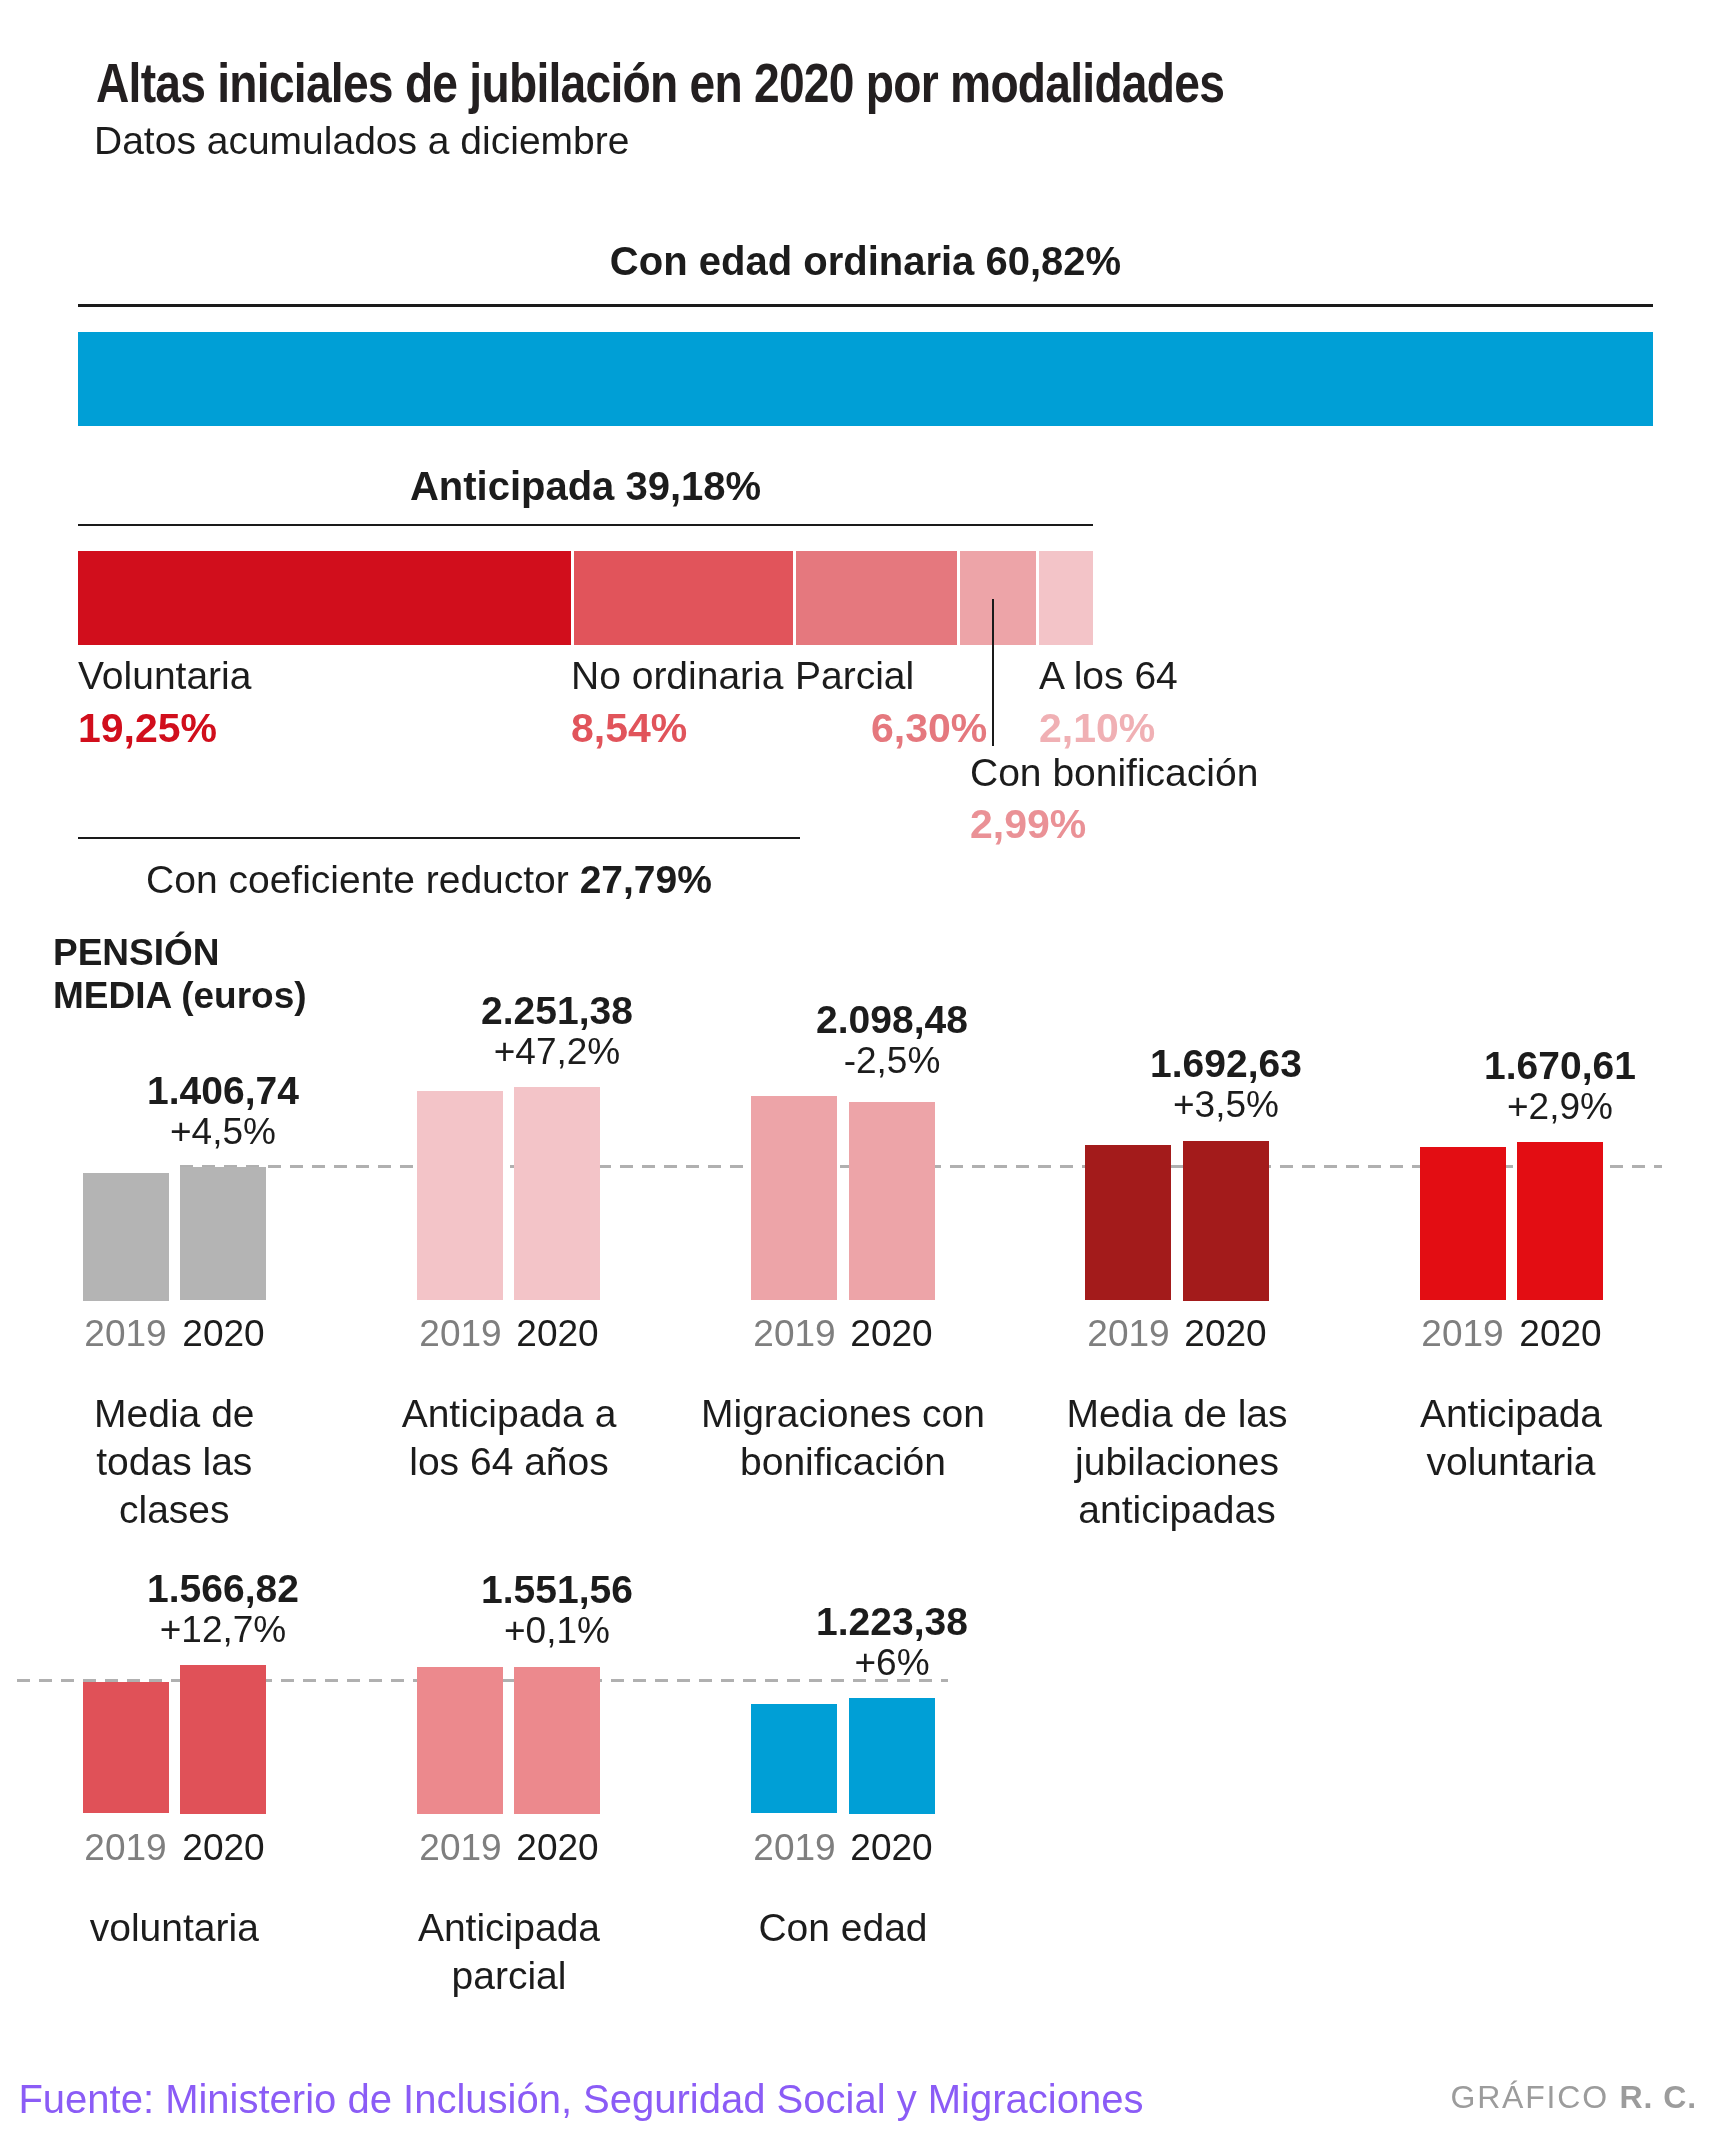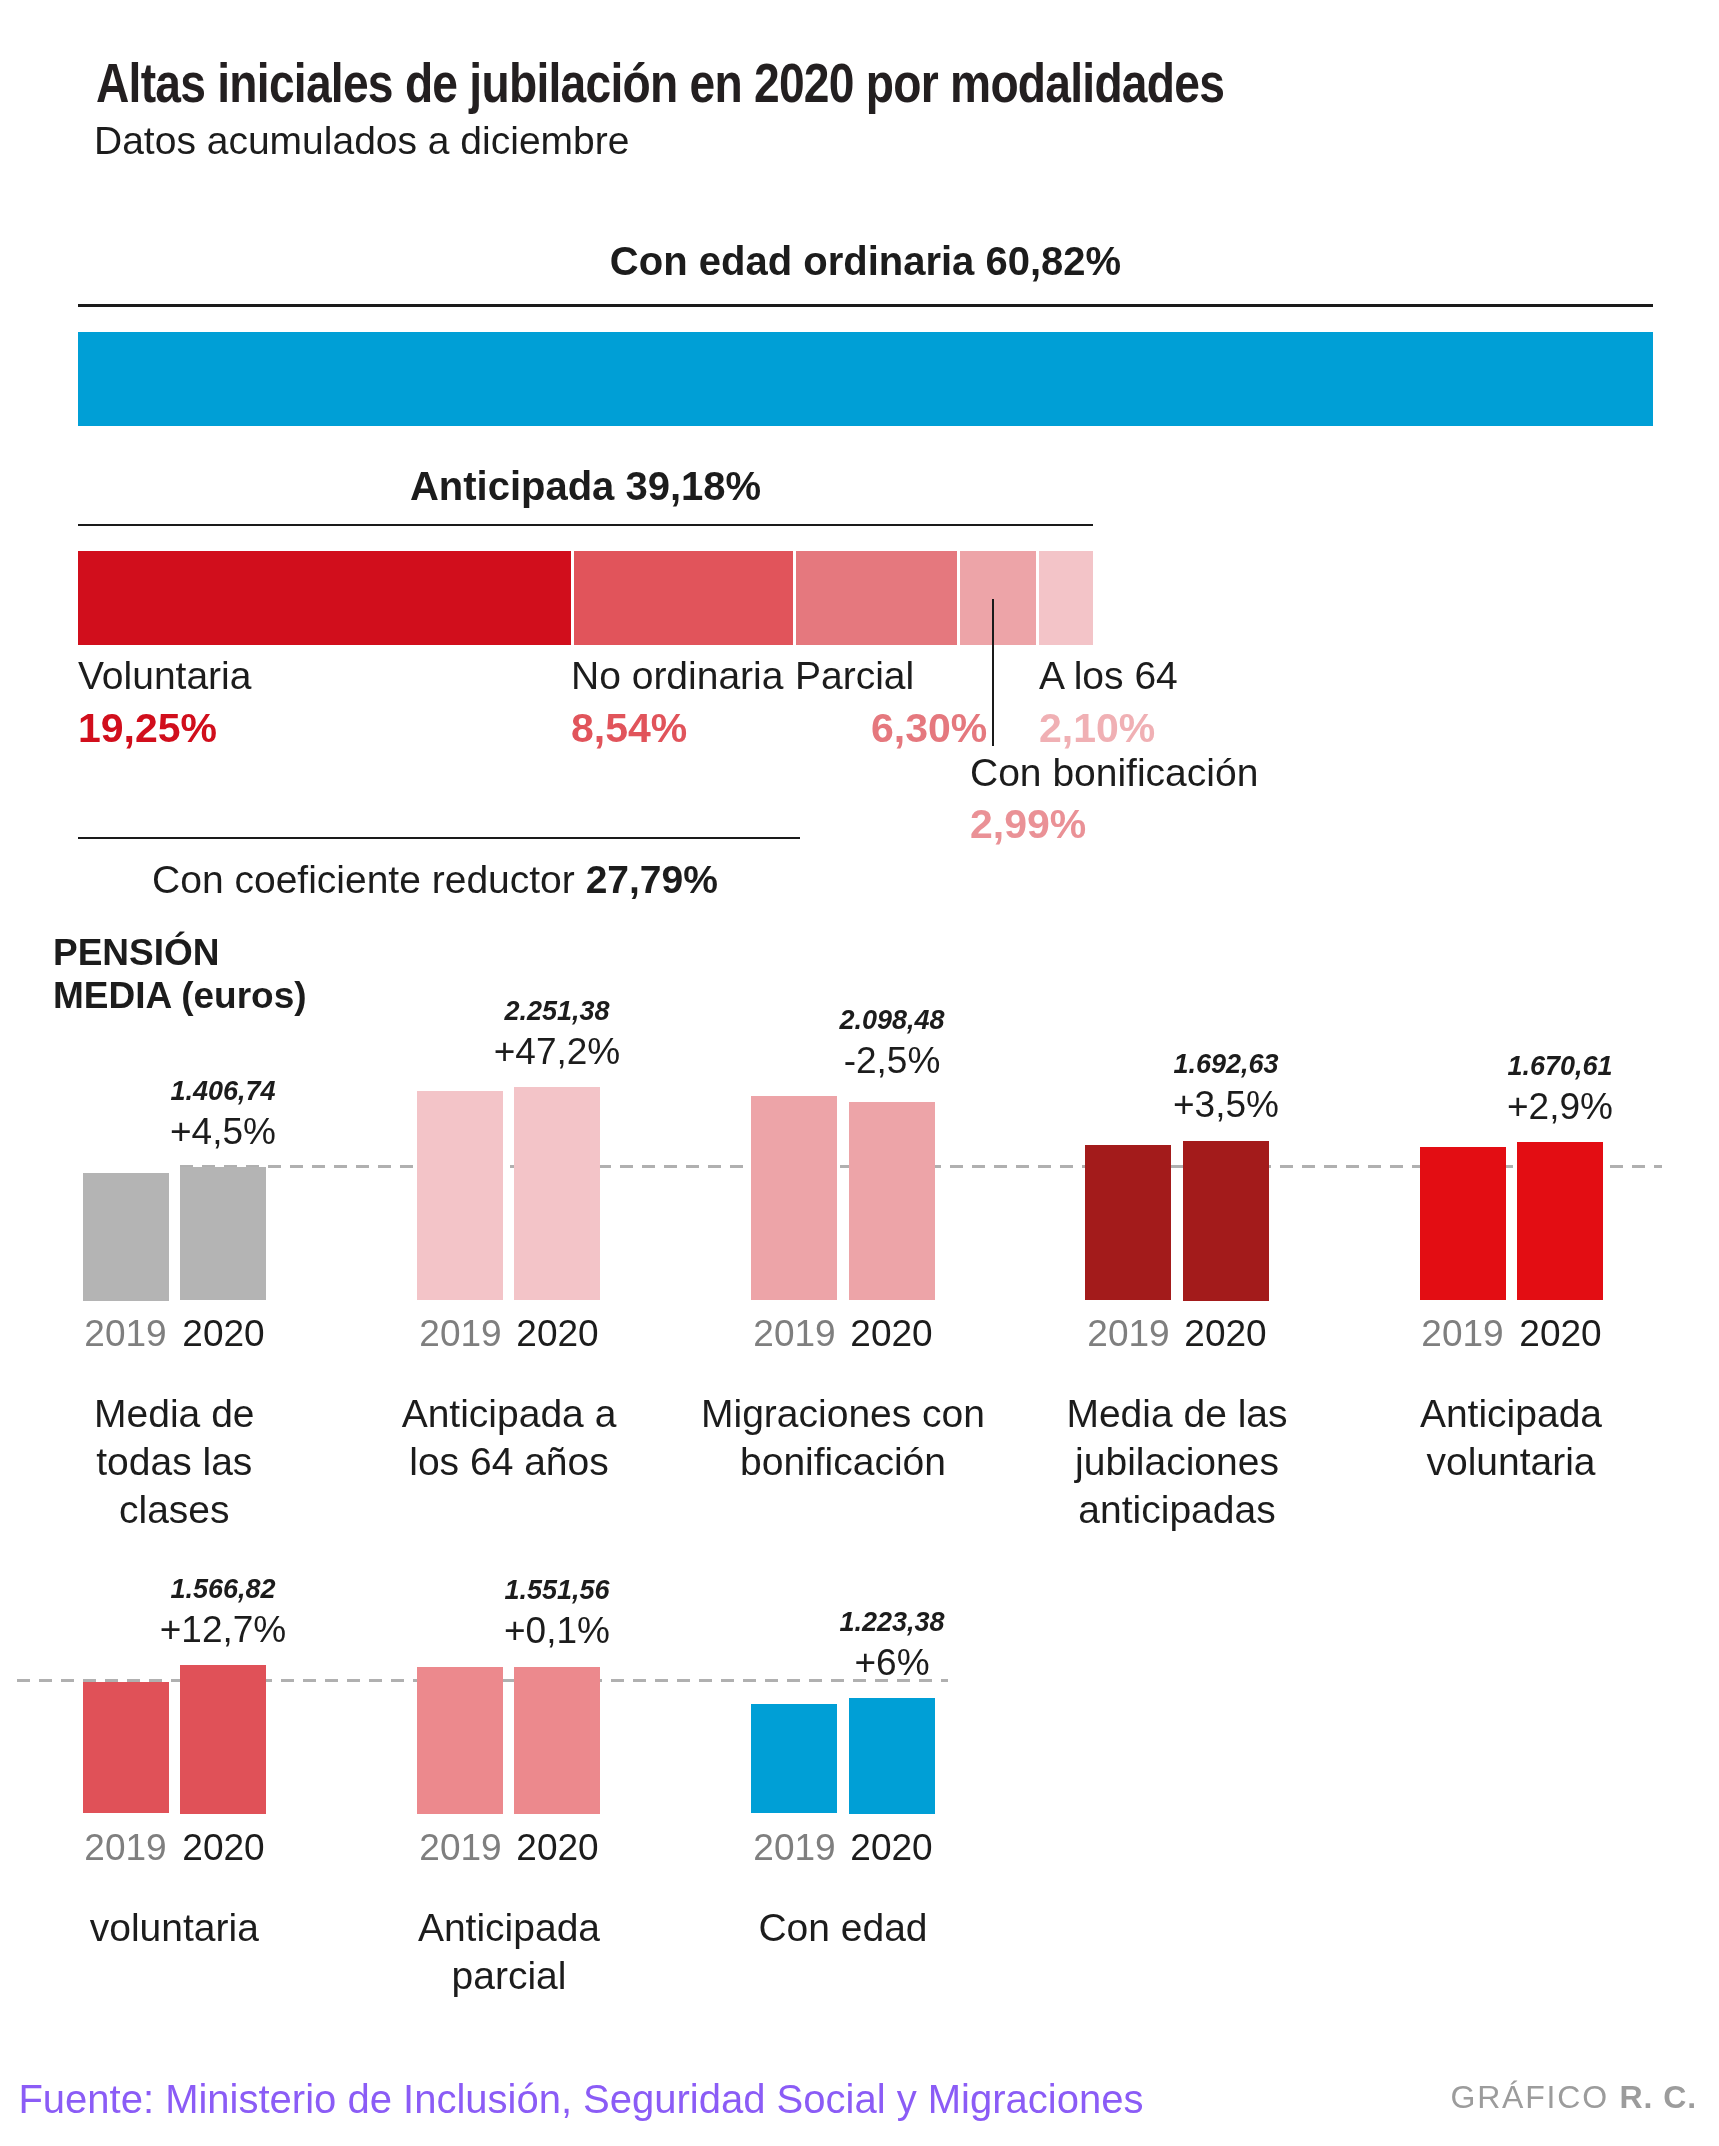--- a/index.html
+++ b/index.html
@@ -25,30 +25,30 @@
   .slab{position:absolute;top:654px;font-size:39px;color:#1c1c1c;white-space:nowrap;}
   .spct{position:absolute;top:705px;font-size:41px;font-weight:700;white-space:nowrap;}
   .slab-0{left:78px;}  .spct-0{left:78px;}
   .slab-1{left:571px;} .spct-1{left:571px;}
   .slab-2{left:795px;} .spct-2{left:835px;margin-left:36px;}
   .slab-3{left:1039px;}.spct-3{left:1039px;}
   .callout-line{position:absolute;left:992px;top:599px;width:1.8px;height:147px;background:#1a1a1a;}
   .bonif-label{position:absolute;left:970px;top:751px;font-size:39px;white-space:nowrap;}
   .bonif-pct{position:absolute;left:970px;top:801px;font-size:41px;font-weight:700;}
   .rule-coef{left:78px;top:837px;width:722px;height:1.8px;}
-  .coef{position:absolute;left:74px;top:858px;width:722px;text-align:center;font-size:39px;white-space:nowrap;}
+  .coef{position:absolute;left:68px;top:858px;width:722px;text-align:center;font-size:39px;white-space:nowrap;}
   .coef b{font-weight:700;}
 
   .pension-header{position:absolute;left:53px;top:931px;font-size:37px;font-weight:700;line-height:43px;}
 
   #chart .dashline{position:absolute;height:2.8px;z-index:1;
       background:repeating-linear-gradient(90deg,#b0b0b0 0,#b0b0b0 13px,transparent 13px,transparent 22px);}
   #chart .bar{position:absolute;width:86px;z-index:2;}
   #chart .gval-block{position:absolute;width:294px;text-align:center;z-index:3;}
-  #chart .gval{font-size:27px;font-weight:700;line-height:42px;font-style:italic;}
+  #chart .gval{font-size:39px;font-weight:700;line-height:42px;}
   #chart .gchg{font-size:37px;font-weight:400;line-height:40px;}
   #chart .year{position:absolute;width:101px;text-align:center;font-size:37px;z-index:3;}
   #chart .year.y19{color:#7f7f7f;}
   #chart .year.y20{color:#1c1c1c;}
   #chart .gcat{position:absolute;width:334px;text-align:center;font-size:39px;line-height:48px;z-index:3;}
 
   .footer-src{position:absolute;left:18.4px;top:2077px;font-size:40px;color:#8b5cf6;white-space:nowrap;}
   .footer-credit{position:absolute;right:22px;top:2079px;font-size:32px;color:#9c9c9c;
                  letter-spacing:1.8px;white-space:nowrap;}
   .footer-credit b{font-weight:700;letter-spacing:0.9px;}

